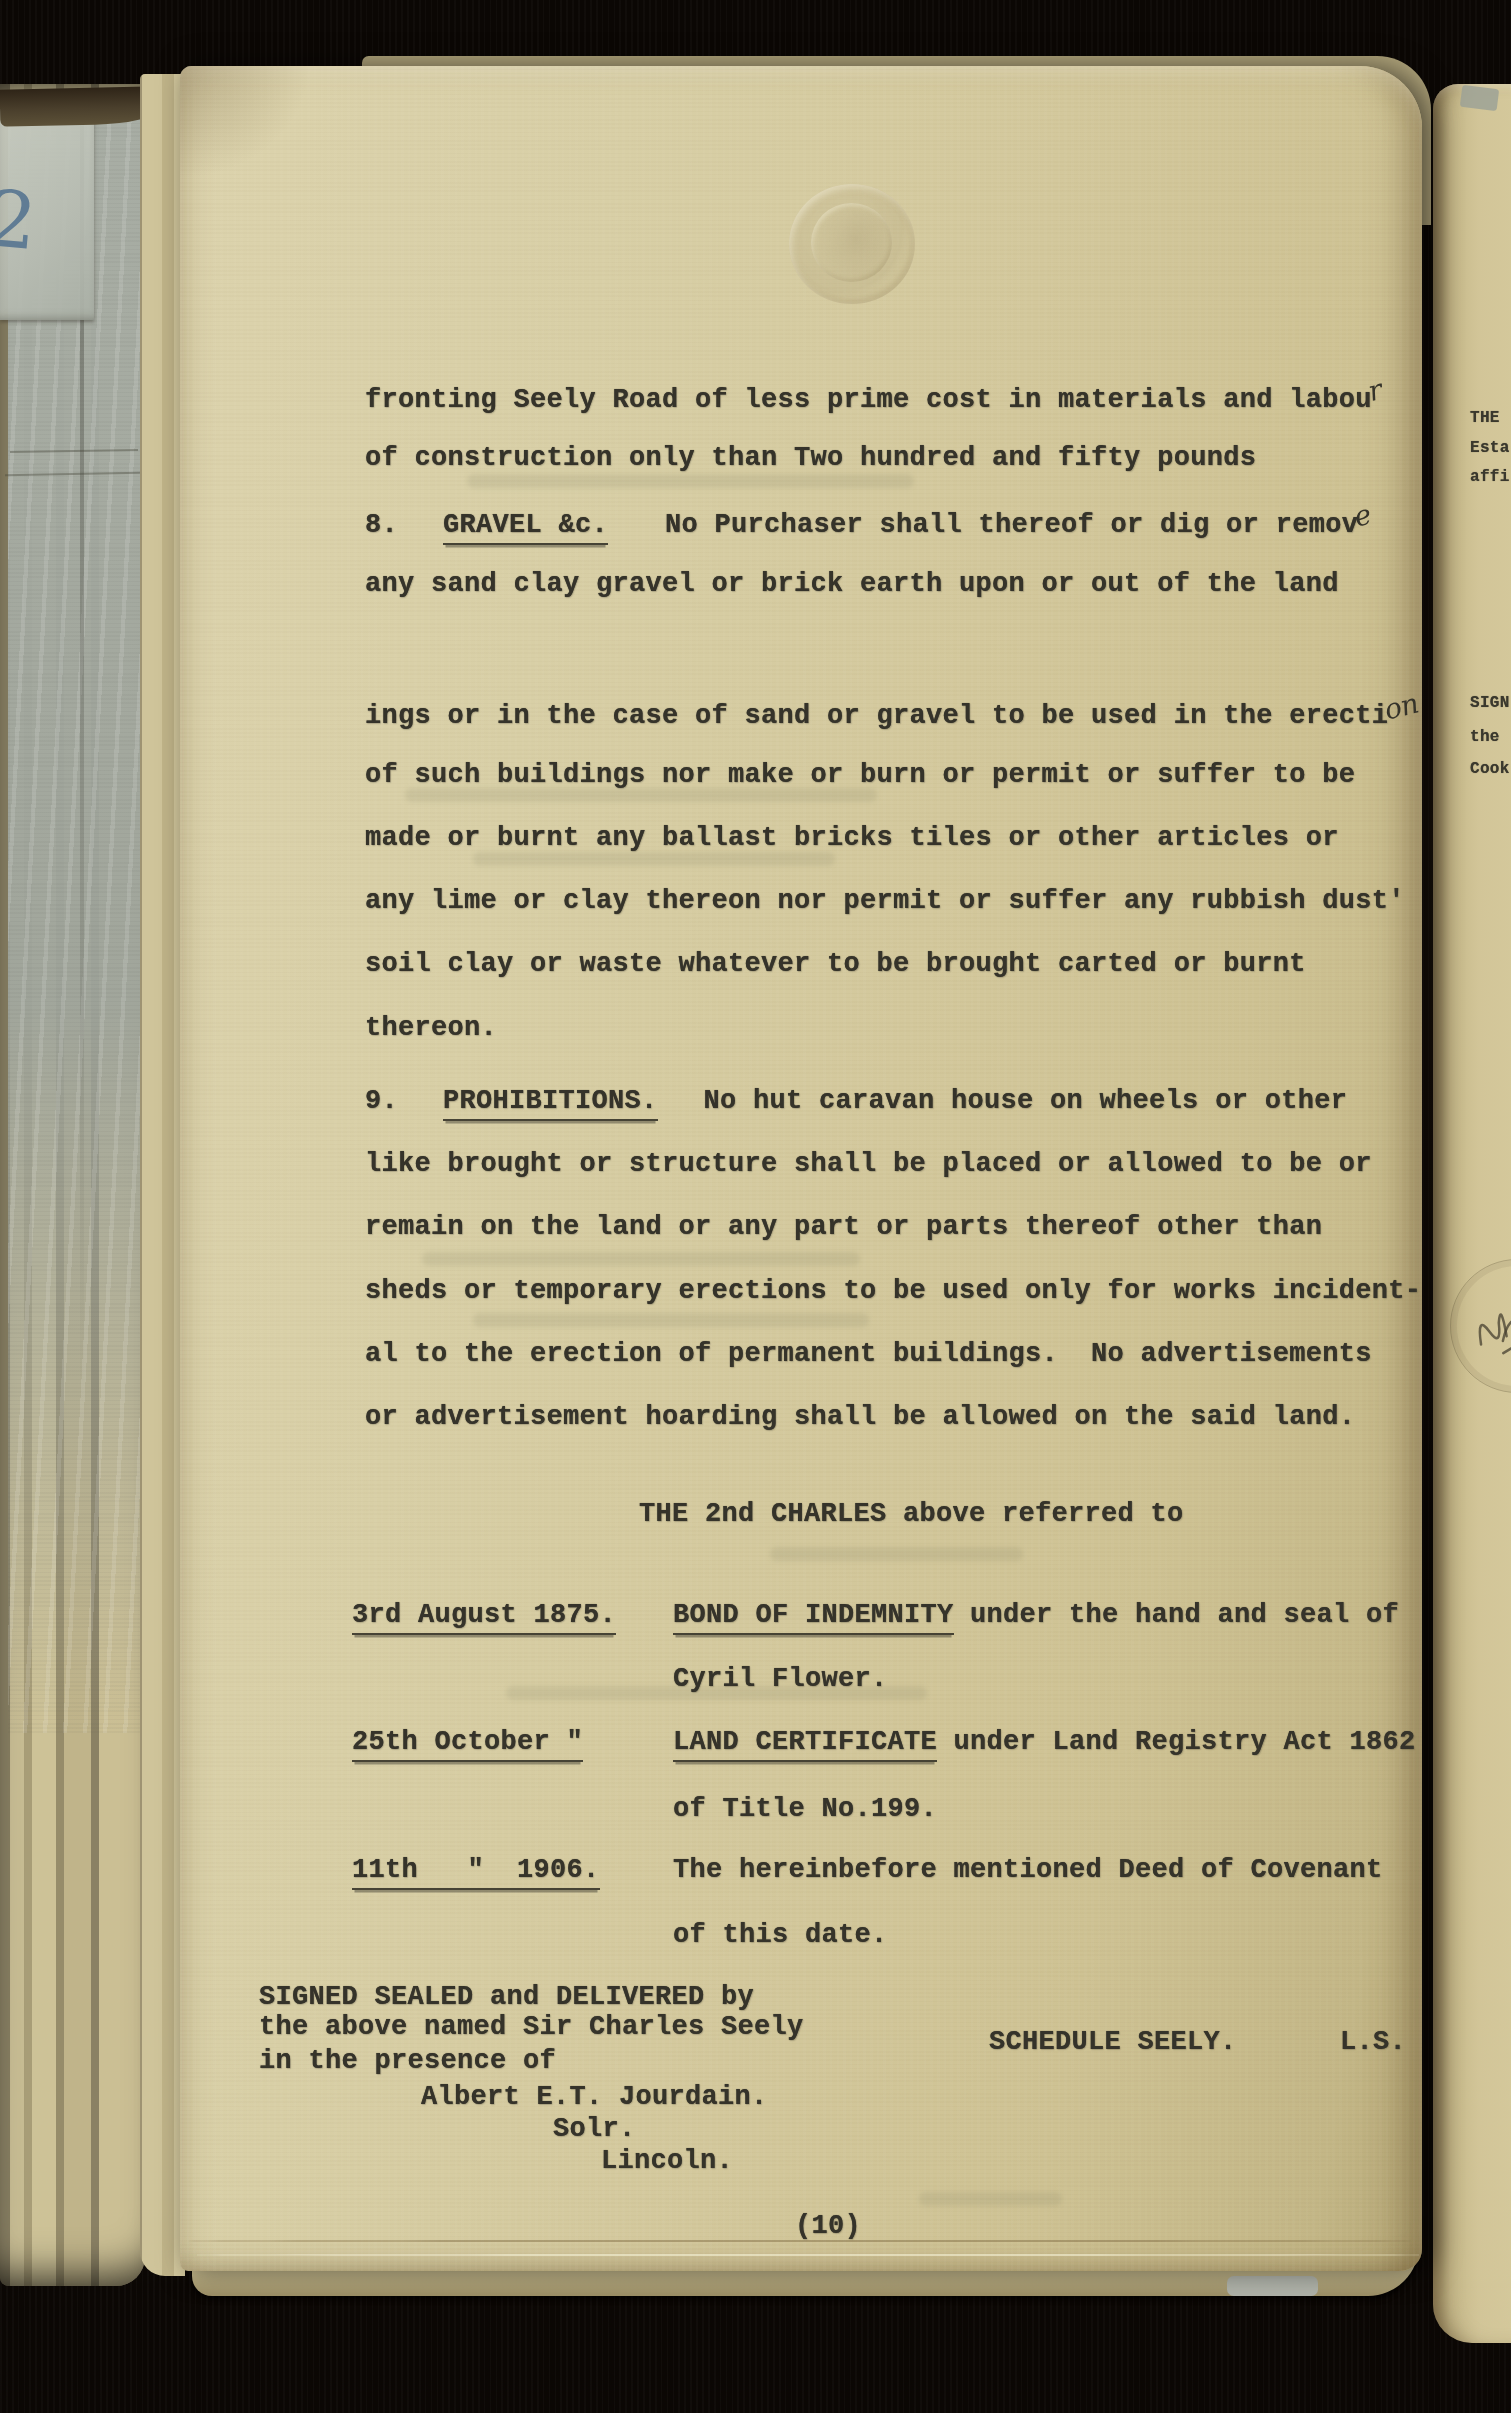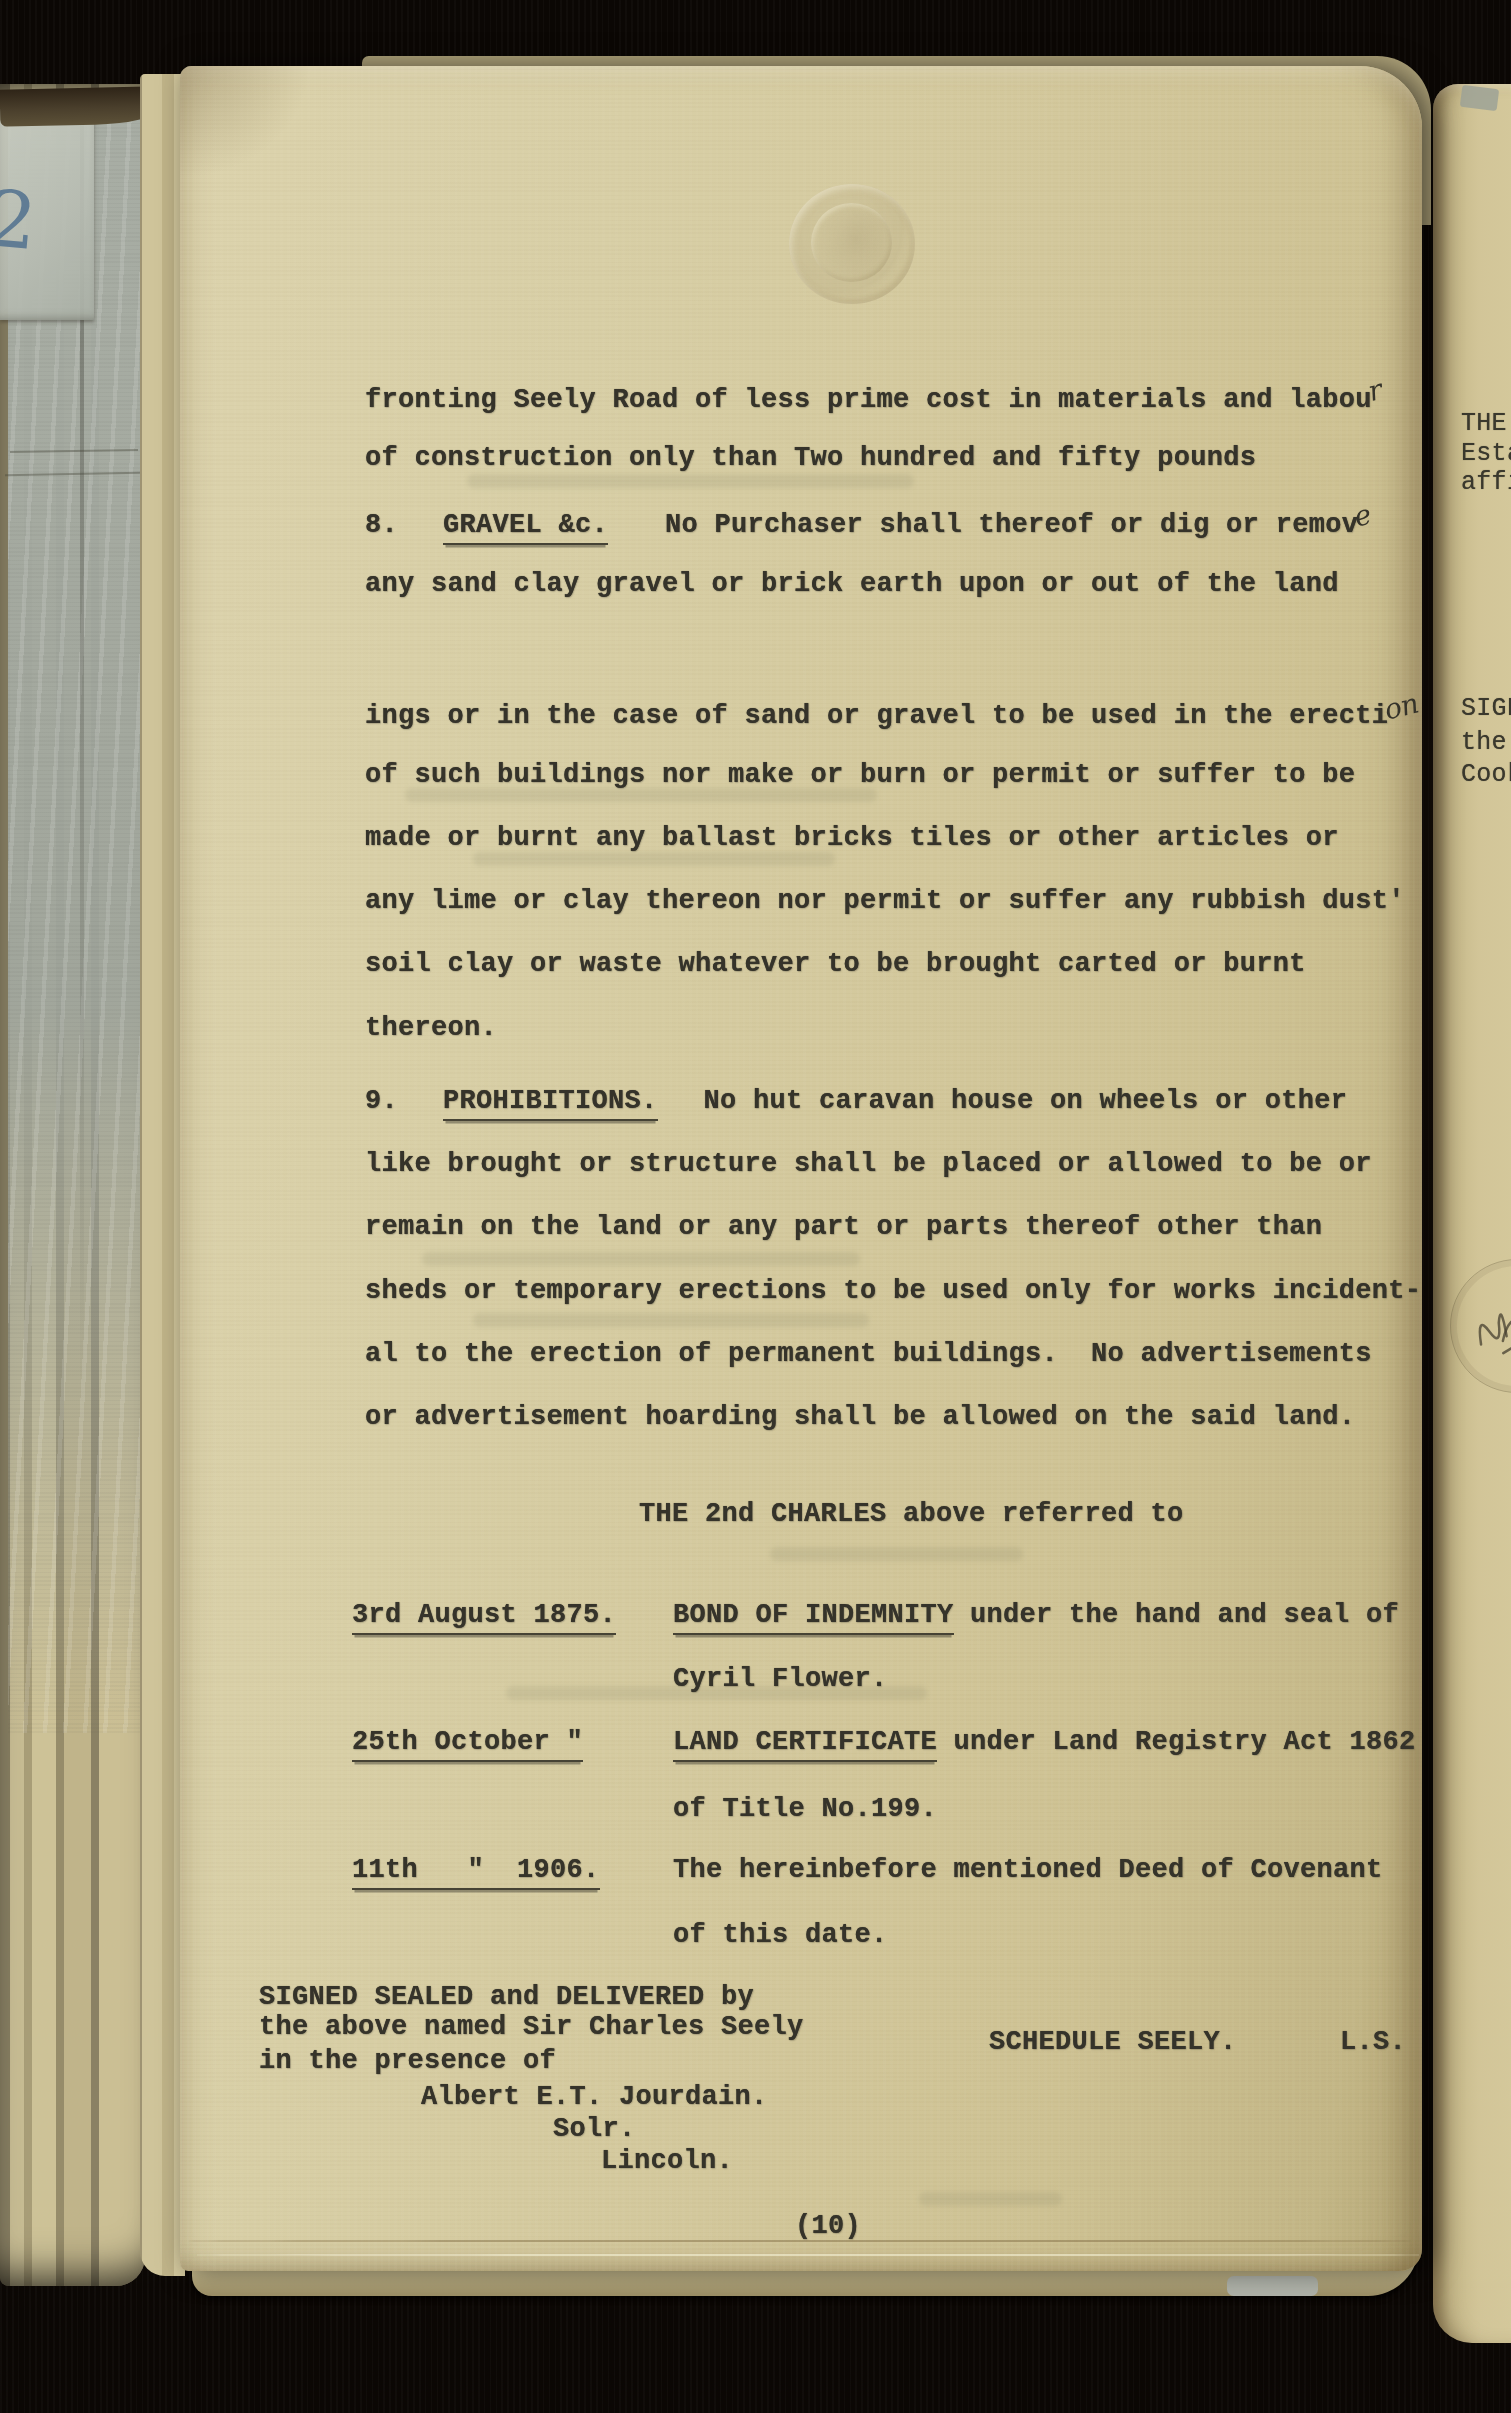--- a/index.html
+++ b/index.html
@@ -10,21 +10,21 @@
   .bg:after{content:"";position:absolute;inset:0;
       background:repeating-linear-gradient(90deg, rgba(255,255,255,.022) 0 1.7px, rgba(0,0,0,0) 1.7px 5.9px);}
 
   
   .right-page{position:absolute;left:1433px;top:84px;width:80px;height:2259px;
       background:linear-gradient(to right,#a8996c 0,#c5b889 17px,#d2c598 46px,#d4c89b 100%);
       border-radius:25px 0 0 39px;
       box-shadow:inset 18.5px 0 22px -11.8px rgba(70,50,25,.55), inset 0 6.7px 8.4px -5px rgba(255,250,225,.55);}
   .right-page .tape-bit{position:absolute;left:28px;top:3.4px;width:37px;height:22px;background:#9aa096;
       border-radius:3.4px;transform:rotate(7deg);opacity:.8;}
-  .frag{position:absolute;left:28px;color:#3a382d;font-weight:400;font-size:25px;letter-spacing:0.3px;
+  .frag{position:absolute;left:37px;color:#3a382d;font-weight:700;font-size:16px;letter-spacing:0.3px;
       white-space:pre;text-shadow:0 0 0.8px rgba(55,53,42,.8);}
   .ink-stamp{position:absolute;left:17px;top:1175px;width:132px;height:132px;border-radius:50%;
       border:1.7px solid rgba(95,85,58,.4);box-shadow:inset 0 0 0 5.9px rgba(95,85,58,.12);opacity:.85;}
   .ink-stamp svg{position:absolute;left:10px;top:22px;}
 
   
   .left-stack{position:absolute;left:0;top:84px;width:145px;height:2202px;
       background:linear-gradient(to right,#877e62 0 10px,#c7bc93 10px 23.6px,#a89d77 23.6px 32px,
         #cdc297 32px 56px,#968c6a 56px 64px,#c0b48a 64px 91px,#8a8164 91px 99px,#cbbf94 99px 145px);
       border-radius:0 0 29px 8.4px;

